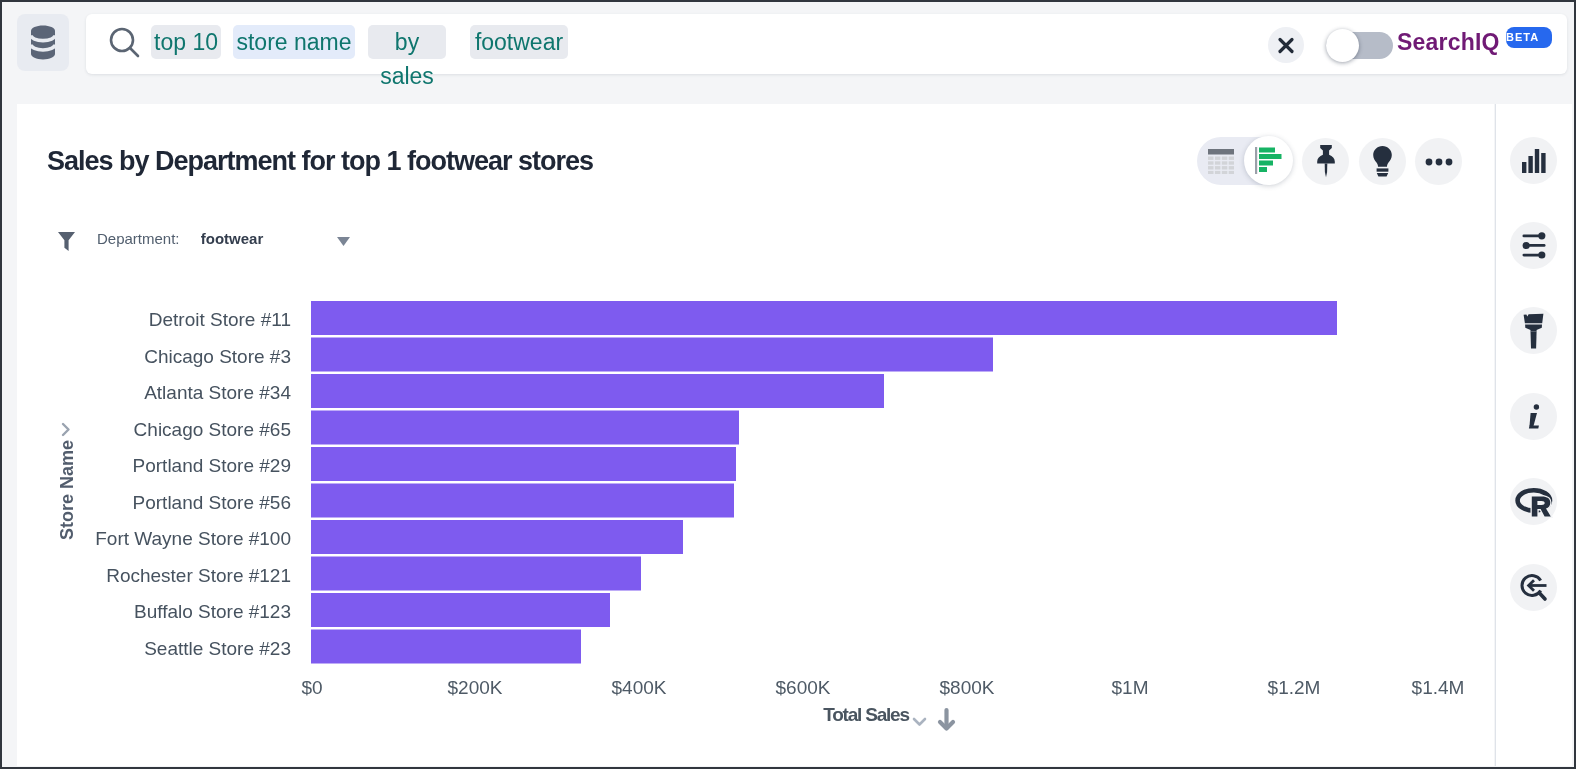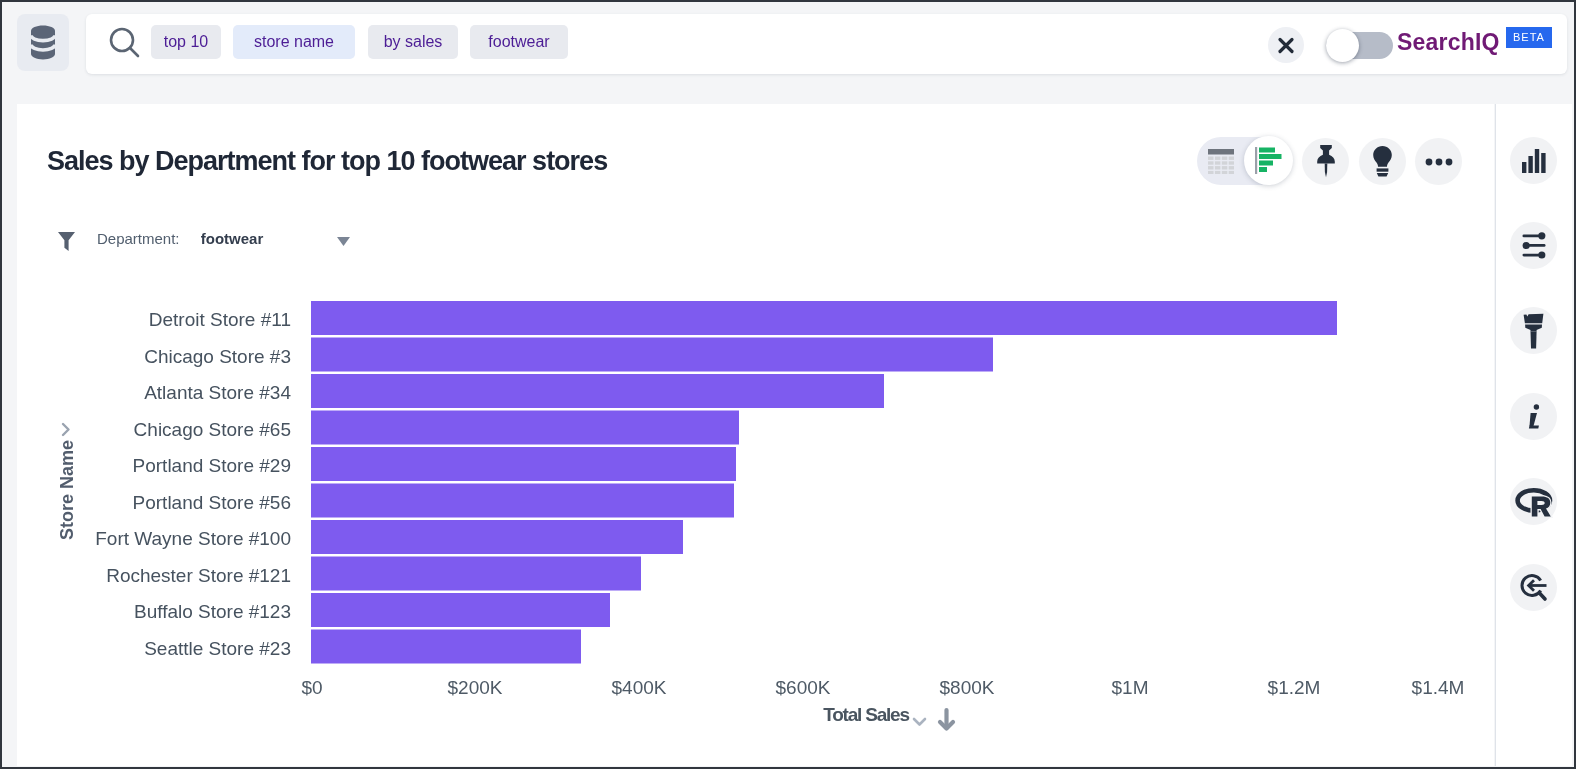--- a/index.html
+++ b/index.html
@@ -13,28 +13,28 @@
   #frame { position:absolute; left:0; top:0; width:1576px; height:769px;
            border:2px solid #31363e; z-index:99; pointer-events:none; }
   .abs { position:absolute; }
 
   
   #dbbox { left:17px; top:14px; width:52px; height:57px; border-radius:8px; background:#e8ebf1;
            display:flex; align-items:center; justify-content:center; }
   #searchbar { left:86px; top:14px; width:1481px; height:60px; background:#fff; border-radius:6px;
                box-shadow:0 1px 3px rgba(60,70,90,0.12); }
   .token { position:absolute; top:25px; height:34px; border-radius:5px; background:#e8eaef;
-           color:#4c1d95; font-size:16px; line-height:34px; text-align:center; }
+           color:#0f766e; font-size:23px; line-height:34px; text-align:center; }
   #xbtn { left:1268px; top:27px; width:36px; height:36px; border-radius:50%; background:#eef0f4; }
   #track { left:1326px; top:32px; width:67px; height:27px; border-radius:14px; background:#b6bcc8; }
   #thumb { left:1326px; top:29px; width:33px; height:33px; border-radius:50%; background:#fff;
            box-shadow:0 1px 4px rgba(40,50,70,0.45); }
   #siq { left:1397px; top:29px; font-size:23px; font-weight:bold; color:#701a75; letter-spacing:0.2px; }
-  #beta { left:1506px; top:27px; width:46px; height:21px; background:#2668ee; border-radius:0;
-          color:#fff; font-size:11px; font-weight:normal; text-align:center; line-height:21px; letter-spacing:1px; }
+  #beta { left:1506px; top:27px; width:46px; height:21px; background:#2668ee; border-radius:8px;
+          color:#fff; font-size:11px; font-weight:bold; line-height:21px; letter-spacing:1px; }
 
   
   #card { left:17px; top:104px; width:1477px; height:662px; background:#fff; }
   #sidebar { left:1495px; top:104px; width:77px; height:662px; background:#fff; border-left:1px solid #dfe3e9; }
   .sbtn { position:absolute; left:14px; width:47px; height:47px; border-radius:50%; background:#f1f2f4;
           display:flex; align-items:center; justify-content:center; }
 
   #title { left:30px; top:42px; font-size:27px; font-weight:bold; color:#1f2736; letter-spacing:-1px; }
 
   #pill { left:1180px; top:33px; width:93px; height:48px; border-radius:24px; background:#e9ebf3; }
@@ -55,38 +55,38 @@
   </svg>
 </div>
 
 <div class="abs" id="searchbar"></div>
 <svg class="abs" style="left:108px; top:26px;" width="34" height="34" viewBox="0 0 34 34">
   <circle cx="14" cy="14" r="11" fill="none" stroke="#5b6573" stroke-width="2.6"></circle>
   <line x1="22" y1="22" x2="30" y2="30" stroke="#5b6573" stroke-width="2.6" stroke-linecap="round"></line>
 </svg>
 <div class="token" style="left:151px; width:70px;">top 10</div>
 <div class="token" style="left:233px; width:122px; background:#e3ebfa;">store name</div>
-<div class="token" style="left:368px; width:90px;">by sales</div>
+<div class="token" style="left:368px; width:78px;">by sales</div>
 <div class="token" style="left:470px; width:98px;">footwear</div>
 
 <div class="abs" id="xbtn">
   <svg width="36" height="36" viewBox="0 0 36 36">
     <g stroke="#222b38" stroke-width="3.2" stroke-linecap="round">
       <line x1="12" y1="12.5" x2="24" y2="24.5"></line>
       <line x1="24" y1="12.5" x2="12" y2="24.5"></line>
     </g>
   </svg>
 </div>
 <div class="abs" id="track"></div>
 <div class="abs" id="thumb"></div>
 <div class="abs" id="siq">SearchIQ</div>
 <div class="abs" id="beta">BETA</div>
 
 <div class="abs" id="card">
-  <div class="abs" id="title">Sales by Department for top 10 footwear stores</div>
+  <div class="abs" id="title">Sales by Department for top 1 footwear stores</div>
 
   <div class="abs" id="pill"></div>
   <svg class="abs" style="left:1191px; top:45px;" width="26" height="25" viewBox="0 0 26 25">
     <rect x="0" y="0" width="26" height="5.5" fill="#6e747d"></rect>
     <g fill="#d2d4d8">
       <rect x="0" y="7.5" width="5.5" height="3.4"></rect>
         <rect x="6.9" y="7.5" width="5.5" height="3.4"></rect>
         <rect x="13.8" y="7.5" width="5.5" height="3.4"></rect>
         <rect x="20.7" y="7.5" width="5.3" height="3.4"></rect>
       <rect x="0" y="12.3" width="5.5" height="3.4"></rect>

